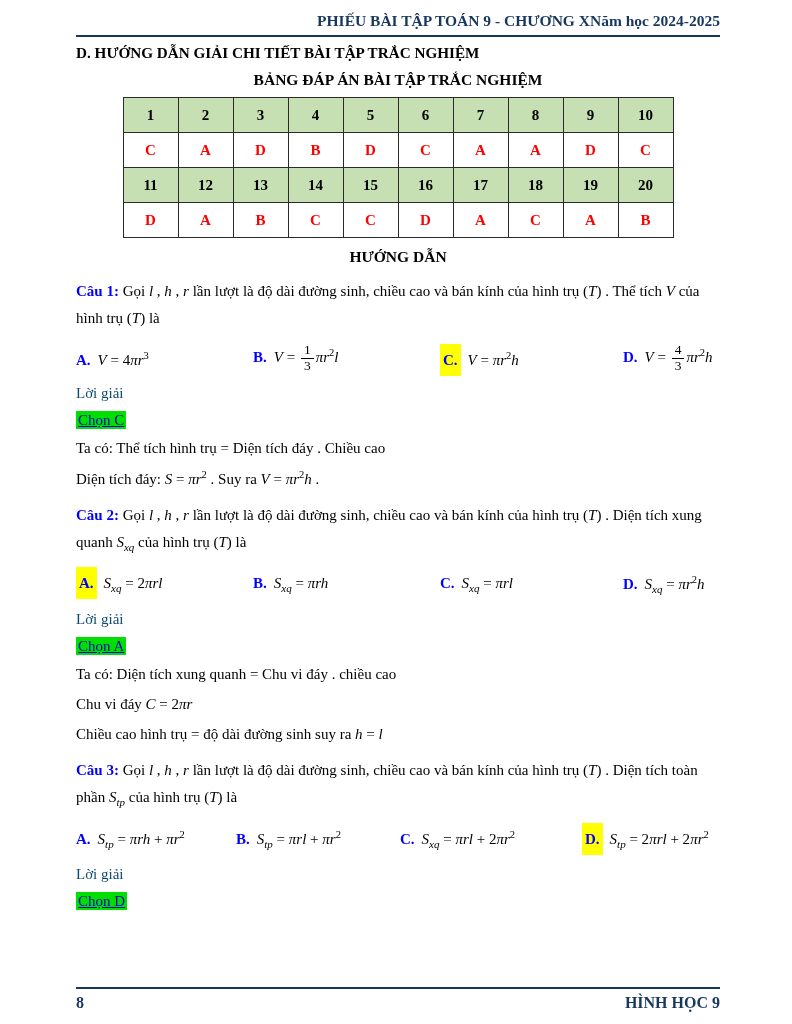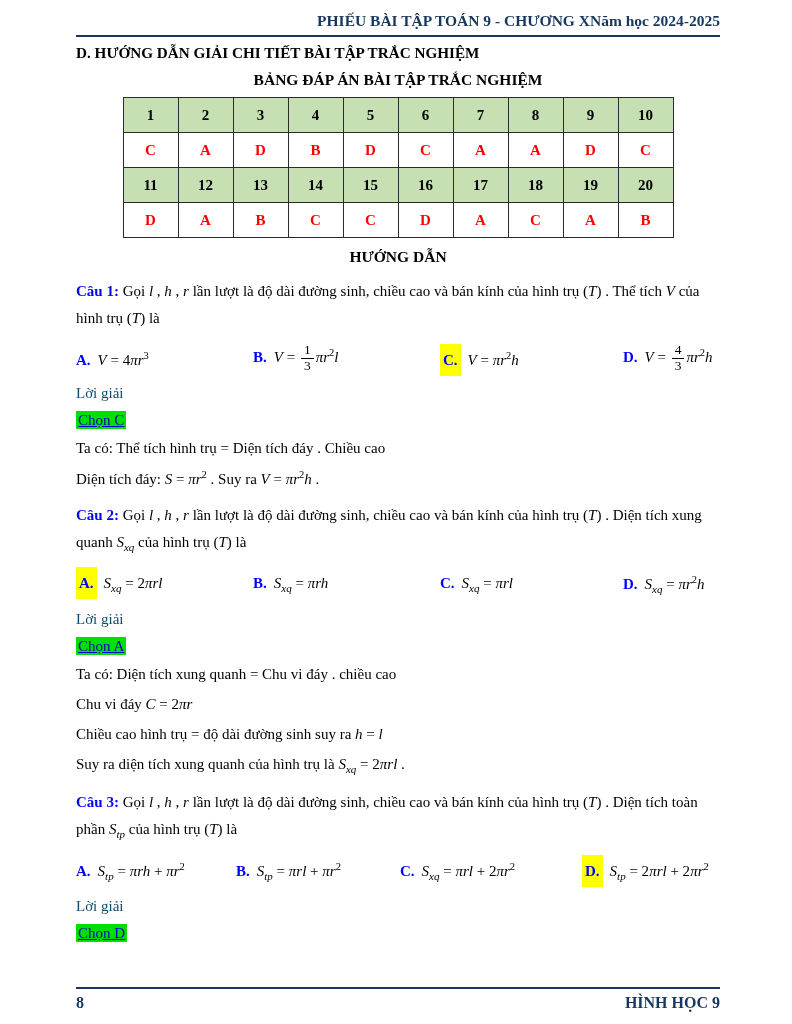--- a/index.html
+++ b/index.html
@@ -150,21 +150,20 @@
       <div class="option"><b class="opt-label hl-yellow">A.</b><span class="formula"><i>S</i><sub>xq</sub> = 2<i>πrl</i></span></div>
       <div class="option"><b class="opt-label">B.</b><span class="formula"><i>S</i><sub>xq</sub> = <i>πrh</i></span></div>
       <div class="option"><b class="opt-label">C.</b><span class="formula"><i>S</i><sub>xq</sub> = <i>πrl</i></span></div>
       <div class="option"><b class="opt-label">D.</b><span class="formula"><i>S</i><sub>xq</sub> = <i>πr</i><sup>2</sup><i>h</i></span></div>
     </div>
     <div class="loi-giai">Lời giải</div>
     <div class="chon"><span class="chon-hl">Chọn A</span></div>
     <p class="sol">Ta có: Diện tích xung quanh = Chu vi đáy . chiều cao</p>
     <p class="sol">Chu vi đáy <i>C</i> = 2<i>πr</i></p>
     <p class="sol">Chiều cao hình trụ = độ dài đường sinh suy ra <i>h</i> = <i>l</i></p>
-    <p class="sol">Suy ra diện tích xung quanh của hình trụ là <i>S</i><sub>xq</sub> = 2<i>πrl</i> .</p>
   </section>
 
   <section class="question">
     <p class="q-text"><b class="q-label">Câu 3:</b> <span>Gọi <i>l</i> , <i>h</i> , <i>r</i> lần lượt là độ dài đường sinh, chiều cao và bán kính của hình trụ (<i>T</i>) . Diện tích toàn phần <i>S</i><sub>tp</sub> của hình trụ (<i>T</i>) là</span></p>
     <div class="options cols-q3">
       <div class="option"><b class="opt-label">A.</b><span class="formula"><i>S</i><sub>tp</sub> = <i>πrh</i> + <i>πr</i><sup>2</sup></span></div>
       <div class="option"><b class="opt-label">B.</b><span class="formula"><i>S</i><sub>tp</sub> = <i>πrl</i> + <i>πr</i><sup>2</sup></span></div>
       <div class="option"><b class="opt-label">C.</b><span class="formula"><i>S</i><sub>xq</sub> = <i>πrl</i> + 2<i>πr</i><sup>2</sup></span></div>
       <div class="option"><b class="opt-label hl-yellow">D.</b><span class="formula"><i>S</i><sub>tp</sub> = 2<i>πrl</i> + 2<i>πr</i><sup>2</sup></span></div>
     </div>

